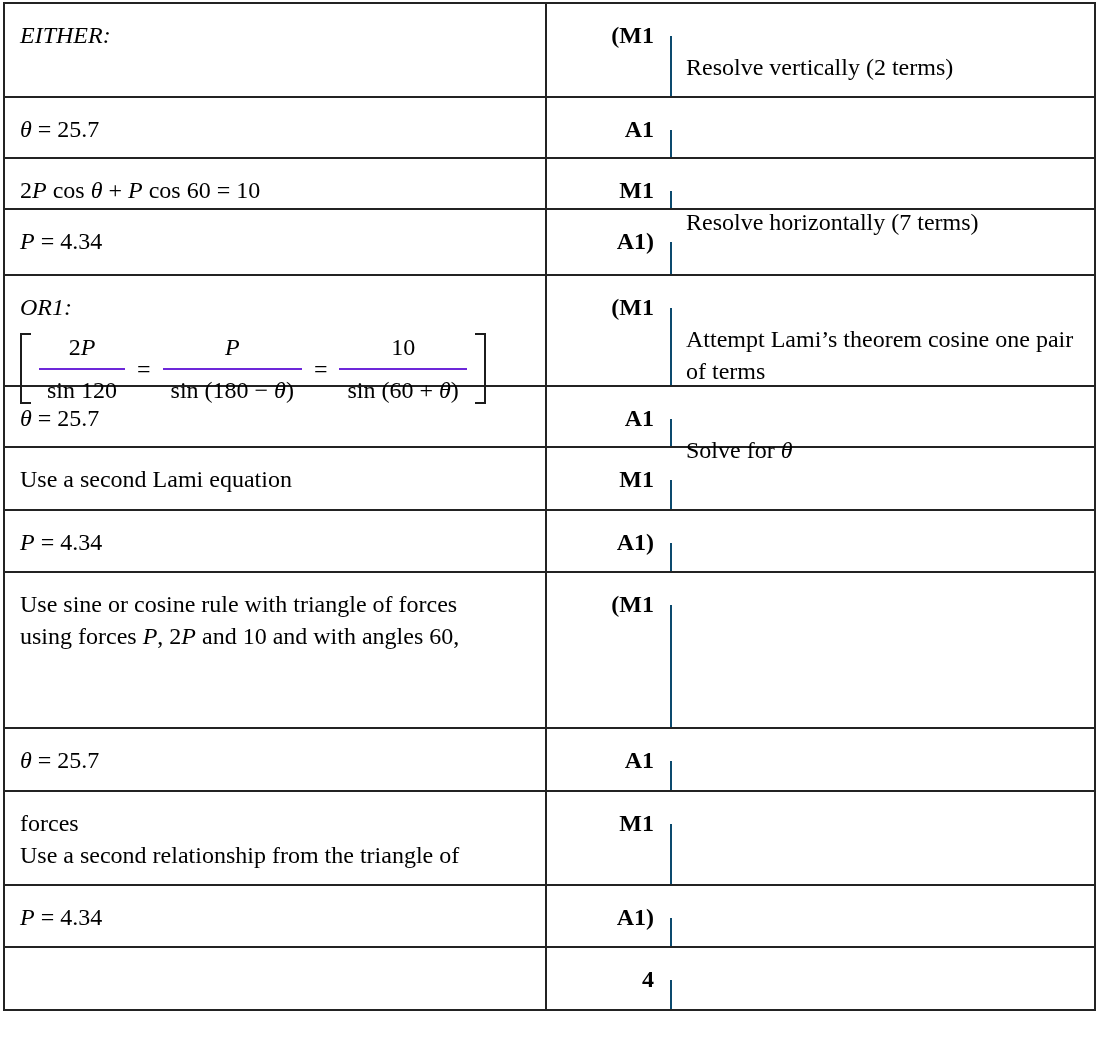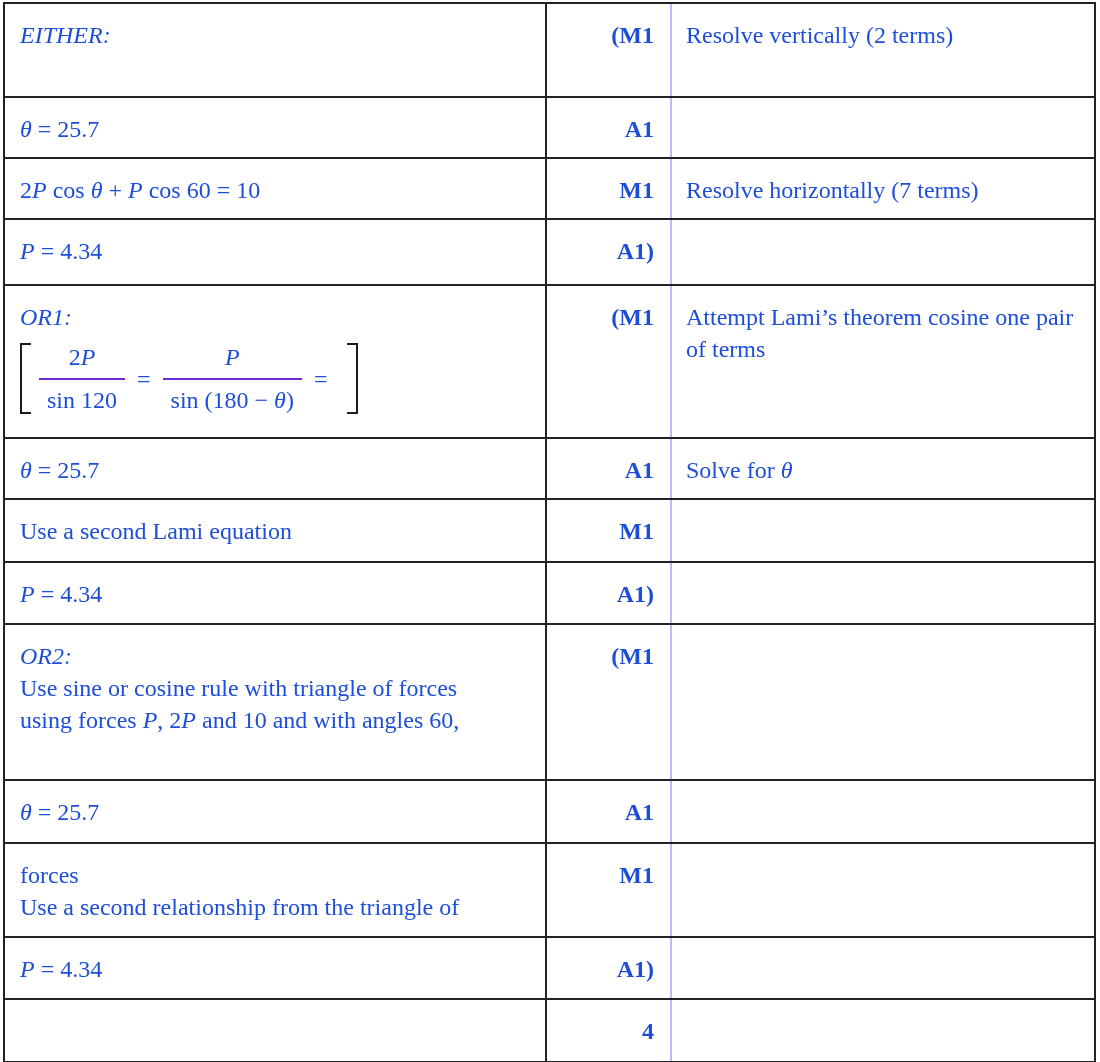--- a/index.html
+++ b/index.html
@@ -1,21 +1,21 @@
 <!DOCTYPE html>
 <html><head>
 <meta charset="utf-8">
 <style>
   html,body{margin:0;padding:0;background:#ffffff;}
   .page{
     position:relative;
     width:1100px;height:1062px;
     background:#ffffff;
     font-family:"Liberation Serif", serif;
-    color:#1d4ed8;
+    color:#000000;
     overflow:hidden;
   }
   .mark-table{
     position:absolute;left:3px;top:2px;
     width:1093px;
     border:2px solid #232323;
     box-sizing:border-box;
     background:#ffffff;
   }
   .row{
@@ -31,22 +31,23 @@
   }
   .c-mark{
     width:125px;flex:0 0 125px;
     border-left:2px solid #232323;
     padding:15px 16px 0 0;
     text-align:right;
     font-weight:700;
   }
   .c-comm{
     flex:1 1 auto;
-    border-left:2px solid #c4b5fd;
+    border-left:2px solid #0c4a6e;
     padding:15px 12px 0 14px;
+    margin-top:32px;
   }
   .line{display:block;white-space:nowrap;}
   .wrapline{display:block;}
   .it{font-style:italic;}
   .heading{font-style:italic;}
   
   .equation{
     display:flex;
     align-items:center;
     margin-top:8px;
@@ -83,51 +84,55 @@
     </div>
 
     <div class="row" style="height:61px">
       <div class="cell c-work">
         <span class="line"><span class="it">θ</span><span> = 25.7</span></span>
       </div>
       <div class="cell c-mark">A1</div>
       <div class="cell c-comm"></div>
     </div>
 
-    <div class="row" style="height:61px">
+    <div class="row" style="height:51px">
       <div class="cell c-work">
         <span class="line"><span>2</span><span class="it">P</span><span> cos </span><span class="it">θ</span><span> + </span><span class="it">P</span><span> cos 60 = 10</span></span>
       </div>
       <div class="cell c-mark">M1</div>
       <div class="cell c-comm">Resolve horizontally (7 terms)</div>
     </div>
 
     <div class="row" style="height:66px">
       <div class="cell c-work">
         <span class="line"><span class="it">P</span><span> = 4.34</span></span>
       </div>
       <div class="cell c-mark">A1)</div>
       <div class="cell c-comm"></div>
     </div>
 
-    <div class="row" style="height:153px">
+    <div class="row" style="height:111px">
       <div class="cell c-work">
         <span class="line heading">OR1:</span>
         <div class="equation">
           <span class="brk brk-l"></span>
           <span class="frac">
             <span class="num"><span>2</span><span class="it">P</span></span>
             <span class="den"><span>sin 120</span></span>
           </span>
           <span class="eqsign">=</span>
           <span class="frac">
             <span class="num"><span class="it">P</span></span>
             <span class="den"><span>sin (180 − </span><span class="it">θ</span><span>)</span></span>
           </span>
           <span class="eqsign">=</span>
+          <span class="frac">
+            <span class="num"><span>10</span></span>
+            <span class="den"><span>sin (60 + </span><span class="it">θ</span><span>)</span></span>
+          </span>
           <span class="brk brk-r"></span>
         </div>
       </div>
       <div class="cell c-mark">(M1</div>
       <div class="cell c-comm">
         <span class="wrapline">Attempt Lami’s theorem cosine one pair of terms</span>
       </div>
     </div>
 
     <div class="row" style="height:61px">
@@ -151,21 +156,20 @@
     <div class="row" style="height:62px">
       <div class="cell c-work">
         <span class="line"><span class="it">P</span><span> = 4.34</span></span>
       </div>
       <div class="cell c-mark">A1)</div>
       <div class="cell c-comm"></div>
     </div>
 
     <div class="row" style="height:156px">
       <div class="cell c-work">
-        <span class="line heading">OR2:</span>
         <span class="line"><span>Use sine or cosine rule with triangle of forces</span></span>
         <span class="line"><span>using forces </span><span class="it">P</span><span>, 2</span><span class="it">P</span><span> and 10 and with angles 60,</span></span>
       </div>
       <div class="cell c-mark">(M1</div>
       <div class="cell c-comm"></div>
     </div>
 
     <div class="row" style="height:63px">
       <div class="cell c-work">
         <span class="line"><span class="it">θ</span><span> = 25.7</span></span>

